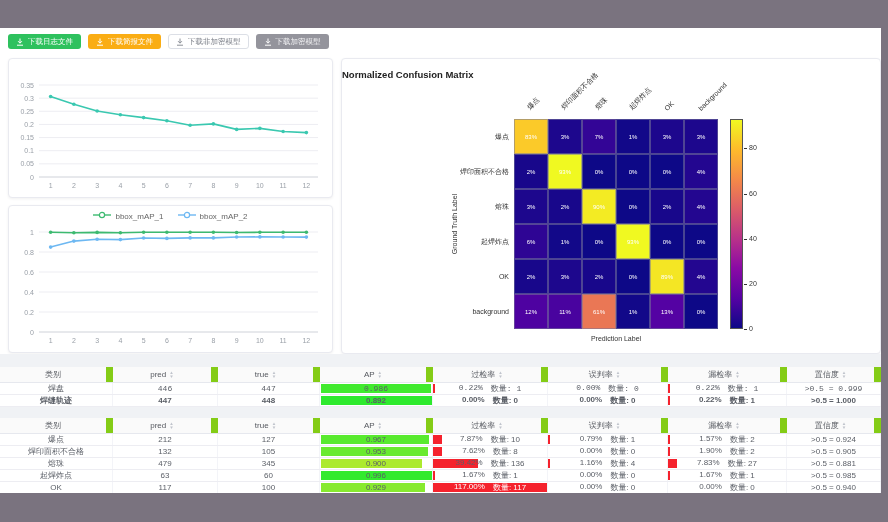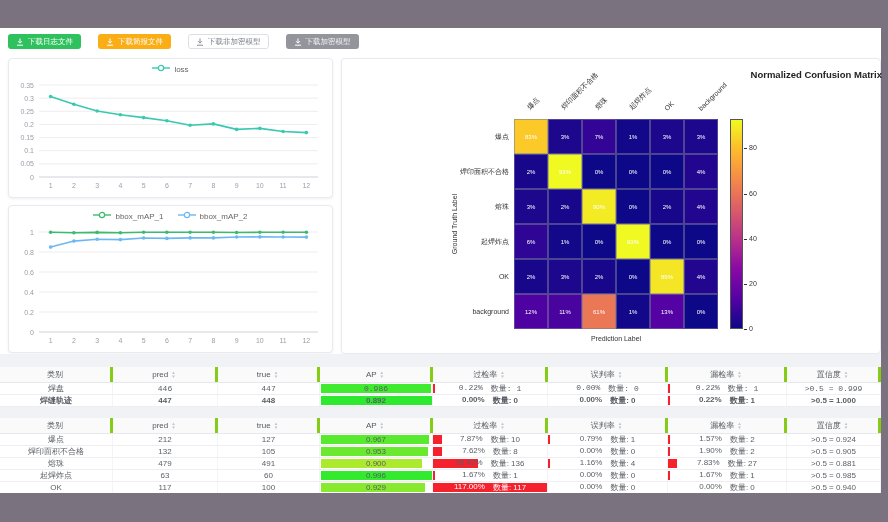--- a/index.html
+++ b/index.html
@@ -4,42 +4,42 @@
 <style>
   * { margin:0; padding:0; box-sizing:border-box; }
   html,body { width:888px; height:522px; overflow:hidden;
     font-family:"Liberation Sans","DejaVu Sans",sans-serif; }
   .screen { position:relative; width:888px; height:522px; background:#7a737f; }
   .topbar { position:absolute; left:0; top:0; width:888px; height:28px; background:#7a737f; }
   .bottombar { position:absolute; left:0; top:493px; width:888px; height:29px; background:#7a737f; }
   .content { position:absolute; left:0; top:28px; width:881px; height:465px; background:#ffffff; }
 
   
-  .toolbar { position:absolute; left:8px; top:6px; display:flex; gap:17px; align-items:center; }
+  .toolbar { position:absolute; left:8px; top:6px; display:flex; gap:7px; align-items:center; }
   .btn { height:15px; display:inline-flex; align-items:center; gap:4px; padding:0 7px;
          border-radius:3px; font-size:7.5px; border:1px solid transparent; cursor:pointer; white-space:nowrap; }
   .btn svg { display:block; }
   .btn.green  { background:#2ec15e; color:#fff; }
   .btn.orange { background:#faad14; color:#fff; }
   .btn.plain  { background:#fff; color:#7a7e87; border-color:#dcdfe6; }
   .btn.gray   { background:#94949c; color:#f2f2f4; }
 
   
   .card { position:absolute; background:#fff; border:1px solid #e9eaf0; border-radius:4px;
           box-shadow:0 1px 3px rgba(0,0,0,.06); }
   .card.loss   { left:8px;   top:30px;  width:325px; height:140px; }
   .card.bbox   { left:8px;   top:177px; width:325px; height:148px; }
   .card.matrix { left:341px; top:30px;  width:540px; height:296px; }
 
   .legend { position:absolute; left:0; top:5px; width:100%; display:flex; justify-content:center; gap:14px; }
   .legend-item { display:flex; align-items:center; gap:4px; font-size:8px; color:#666; cursor:pointer; }
   .chart-svg { position:absolute; left:0; top:20px; }
 
   
-  .hm-title { position:absolute; left:0; top:10px; width:540px; text-align:right;
+  .hm-title { position:absolute; left:0; top:10px; width:540px; text-align:left;
               font-size:9.5px; font-weight:bold; color:#222; }
   .hm-grid { position:absolute; display:grid; grid-template-columns:repeat(6,1fr);
              grid-template-rows:repeat(6,1fr); }
   .hm-cell { border:0.5px solid rgba(120,120,155,.55); color:#fff; font-size:6px;
              display:flex; align-items:center; justify-content:center; }
   .hm-xlab { position:absolute; font-size:7px; color:#333; white-space:nowrap;
              transform-origin:left bottom; transform:rotate(-45deg); }
   .hm-ylab { position:absolute; font-size:7px; color:#333; text-align:right; white-space:nowrap; }
   .hm-axis-y { position:absolute; font-size:7px; color:#333; white-space:nowrap;
                transform:translate(-50%,-50%) rotate(-90deg); }
@@ -48,21 +48,21 @@
   .hm-ctick { position:absolute; font-size:7px; color:#333; }
   .hm-ctickmark { position:absolute; width:3px; height:1px; background:#333; }
 
   
   .tables-wrap { position:absolute; left:0; top:326px; width:881px; }
   .sep  { height:13px; background:#f0f2f5; }
   .gap  { height:11px; background:#f0f2f5; }
   .trow { display:grid; height:12px; border-bottom:1px solid #ededf2; }
   .trow.thead { height:16px; background:#fafafa; border-bottom:1px solid #e6e8ee; }
   .th { display:flex; align-items:center; justify-content:center; gap:3px; font-size:8px;
-        color:#55585f; border-right:3px solid #84cc16; }
+        color:#55585f; border-right:7px solid #84cc16; }
   .carets { display:flex; flex-direction:column; line-height:3.5px; font-size:4.5px; color:#c0c4cc; }
   .td { position:relative; display:flex; align-items:center; justify-content:center;
         font-size:8px; color:#5a5e66; border-right:1px solid #f3f4f8; overflow:hidden; }
   .cell-text { position:relative; z-index:2; }
   .rate-text { display:flex; gap:8px; }
   .ap-bar   { position:absolute; left:1px; top:1px; bottom:1px; z-index:1; }
   .rate-bar { position:absolute; left:0; top:1px; bottom:1px; background:#f5222d; z-index:1; }
   .td.full .cell-text { color:#fff; }
 </style>
 </head>
@@ -100,29 +100,20 @@
           <span>
             <svg width="8" height="8" viewBox="0 0 8 8">
               <path d="M4 0.5 V4.8 M2.1 3.2 L4 5.2 L5.9 3.2 M1 7.2 H7" stroke="#ffffff" stroke-width="1" fill="none"></path>
             </svg>
           </span>
           <span>下载加密模型</span>
         </button>
       </div>
 
     <div class="card loss" id="card-loss">
-        <div class="legend">
-          <span class="legend-item">
-            <span><svg width="18" height="8">
-                <path d="M0 4 H18" stroke="#3ac8b0" stroke-width="1.4"></path>
-                <circle cx="9" cy="4" r="2.6" fill="#fff" stroke="#3ac8b0" stroke-width="1.2"></circle>
-              </svg></span>
-            <span>loss</span>
-          </span>
-        </div>
         <svg width="323" height="114" class="chart-svg">
           <text x="25" y="100.5" text-anchor="end" font-size="7" fill="#9aa0a8">0</text>
           <line x1="30" y1="84.85714285714285" x2="309" y2="84.85714285714285" stroke="#ededf2" stroke-width="1"></line>
           <text x="25" y="87.35714285714285" text-anchor="end" font-size="7" fill="#9aa0a8">0.05</text>
           <line x1="30" y1="71.71428571428571" x2="309" y2="71.71428571428571" stroke="#ededf2" stroke-width="1"></line>
           <text x="25" y="74.21428571428571" text-anchor="end" font-size="7" fill="#9aa0a8">0.1</text>
           <line x1="30" y1="58.57142857142857" x2="309" y2="58.57142857142857" stroke="#ededf2" stroke-width="1"></line>
           <text x="25" y="61.07142857142857" text-anchor="end" font-size="7" fill="#9aa0a8">0.15</text>
           <line x1="30" y1="45.42857142857142" x2="309" y2="45.42857142857142" stroke="#ededf2" stroke-width="1"></line>
           <text x="25" y="47.92857142857142" text-anchor="end" font-size="7" fill="#9aa0a8">0.2</text>
@@ -565,21 +556,21 @@
             </div>
           </div>
           <div class="trow" style="grid-template-columns: 113px 105px 102px 113px 115px 120px 119px 94px;">
             <div class="td">
               <span class="cell-text">熔珠</span>
             </div>
             <div class="td">
               <span class="cell-text">479</span>
             </div>
             <div class="td">
-              <span class="cell-text">491</span>
+              <span class="cell-text">345</span>
             </div>
             <div class="td">
               <div class="ap-bar" style="width: 90%; background: rgb(172, 234, 46);"></div>
               <span class="cell-text">0.900</span>
             </div>
             <div class="td">
               <div class="rate-bar" style="width: 39.42%;"></div>
               <span class="cell-text rate-text">
                 <span>39.42%</span>
                 <span>数量: 136</span>

